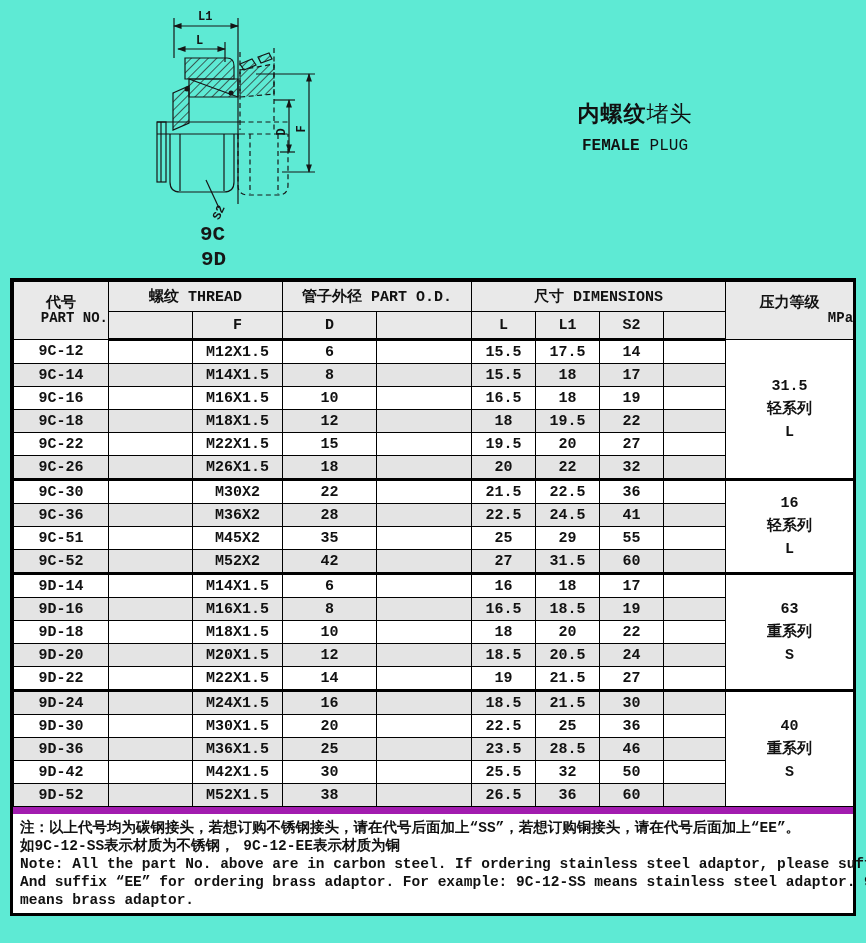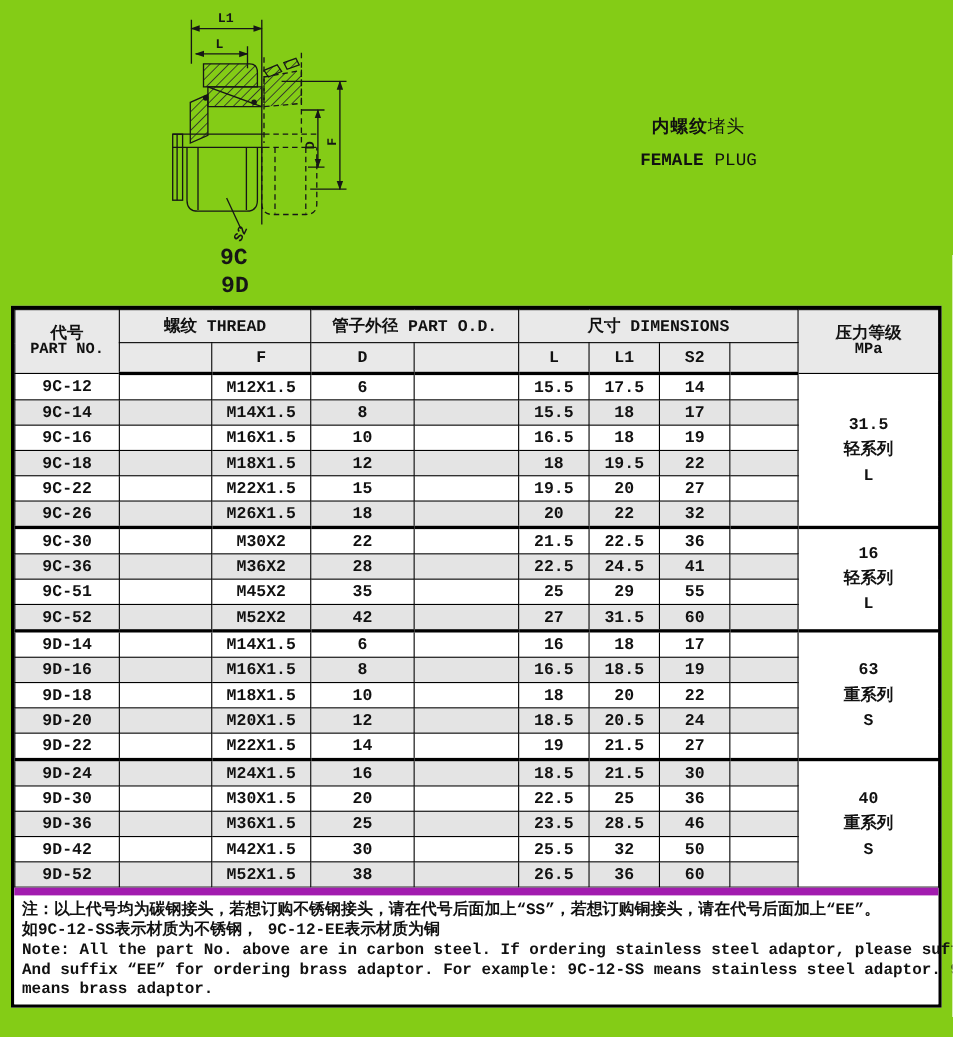--- a/index.html
+++ b/index.html
@@ -1,47 +1,47 @@
 <!DOCTYPE html>
 <html><head>
 <meta charset="utf-8">
 <style>
   html,body { margin:0; padding:0; background:#ffffff; }
   body {
     width:866px; height:943px;
     font-family:"Liberation Mono","DejaVu Sans Mono",monospace;
     color:#111;
   }
-  .page { position:relative; width:866px; height:943px; background:#84cc16; overflow:hidden; }
+  .page { position:relative; width:866px; height:943px; background:#5eead4; overflow:hidden; }
 
   
   .drawing { position:absolute; left:128px; top:2px; }
   .drawing text { font-family:"Liberation Mono","DejaVu Sans Mono",monospace; fill:#161616; }
   .dimlbl { font-size:12px; font-weight:bold; }
   .model  { font-size:21px; font-weight:bold; }
 
   
   .title-block { position:absolute; left:525px; top:101px; width:220px; text-align:center; }
-  .title-zh { font-size:16px; letter-spacing:1px; line-height:30px;font-family:Liberation Mono, monospace; }
+  .title-zh { font-size:22px; letter-spacing:1px; line-height:30px;font-family:Liberation Mono, monospace; }
   .title-zh .b { font-weight:bold; }
   .title-en { font-size:16px; line-height:30px; }
   .title-en .b { font-weight:bold; margin-right:10px; }
 
   
   .table-wrap { position:absolute; left:10px; top:278px; width:840px; border:3px solid #000; background:#fff; }
   table.spec { border-collapse:collapse; table-layout:fixed; width:840px; }
   table.spec th, table.spec td {
     border:1px solid #000; padding:0; text-align:center; vertical-align:middle;
     font-weight:bold; font-size:15px; overflow:hidden; white-space:nowrap;
   }
   thead th { background:#e9e9e9; }
   tr.grouphead th { height:29px;margin-top:36px; }
   tr.subhead  th { height:26px; border-bottom:3px solid #000; }
   .hd2 div { line-height:15px; }
-  .hd2 .en { font-size:14px; }
+  .hd2 .en { font-size:14px;text-align:right; }
   td { height:22px; background:#ffffff; }
   tr.shade td { background:#e4e4e4; }
   tr.group-start td { border-top:3px solid #000; }
   th.pressure-head, td.pressure-cell { border-left:2px solid #000; }
   td.pressure-cell { background:#ffffff !important; }
   td.pressure-cell div { line-height:23px; font-size:15px; }
 
   
   .notes {
     border-top:7px solid #a21caf; background:#fff;

